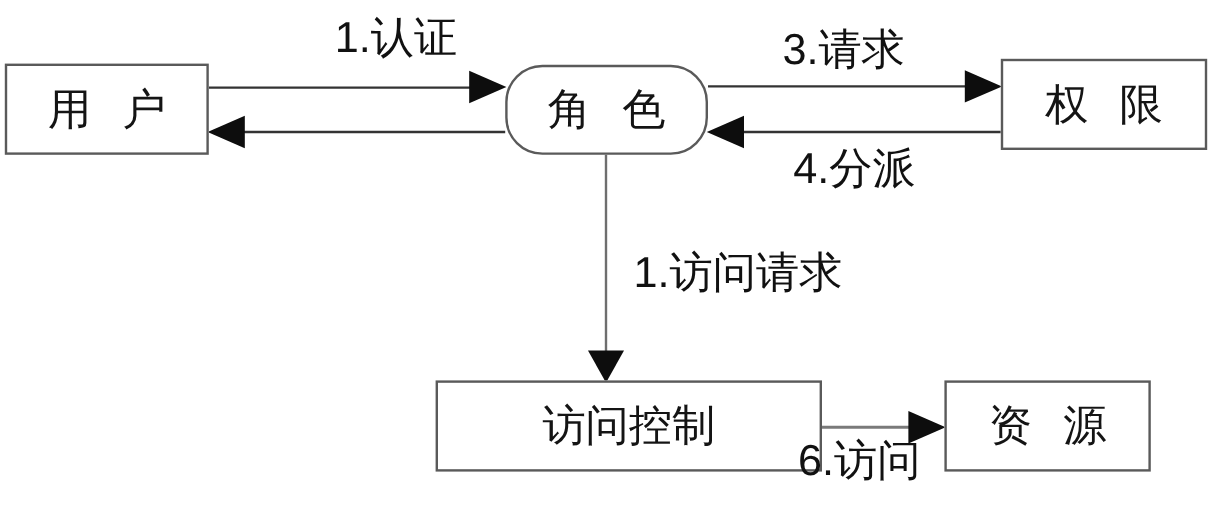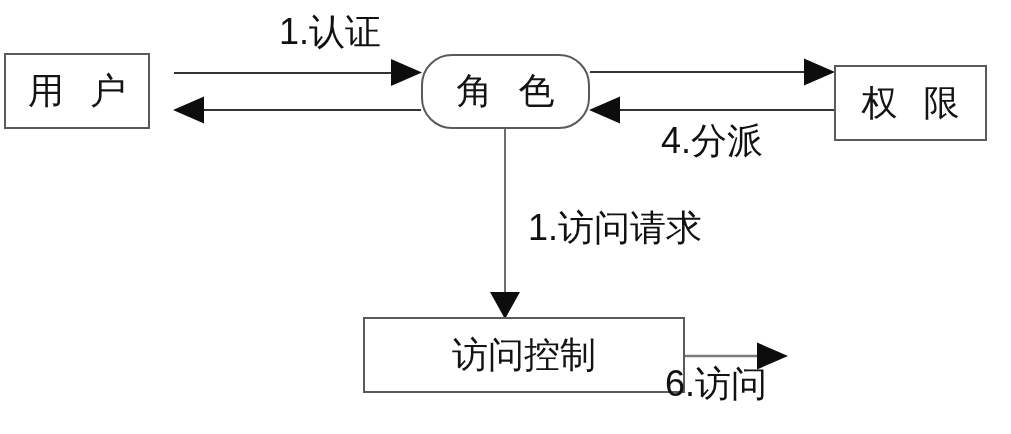--- a/index.html
+++ b/index.html
@@ -16,23 +16,23 @@
     border:2px solid #5a5a5a;
     background:#ffffff;
     display:flex;align-items:center;justify-content:center;
     font-size:36px;
     font-weight:500;
     color:#141414;
     word-spacing:16px;
     white-space:nowrap;
     z-index:2;
   }
-  #node-user{left:4px;top:53px;width:146px;height:76px;}
+  #node-user{left:4px;top:53px;width:170px;height:76px;}
   #node-role{left:421px;top:54px;width:169px;height:75px;border-radius:31px;}
-  #node-permission{left:834px;top:65px;width:153px;height:76px;}
+  #node-permission{left:834px;top:49px;width:172px;height:76px;}
   #node-access-control{left:363px;top:317px;width:322px;height:76px;}
   #node-resource{left:787px;top:317px;width:172px;height:76px;}
   .edge-label{
     position:absolute;
     transform:translate(-50%,-50%);
     font-size:36px;
     font-weight:500;
     color:#111111;
     white-space:nowrap;
     z-index:3;
@@ -80,19 +80,21 @@
     <g>
       <line x1="645" y1="356" x2="759" y2="356" stroke="#7a7a7a" stroke-width="2.5"></line>
       <polygon points="757,342.5 757,369.5 788,356" fill="#0d0d0d"></polygon>
     </g>
   </svg>
 
   <div class="node" id="node-user">用 户</div>
   <div class="node" id="node-role">角 色</div>
   <div class="node" id="node-permission">权 限</div>
   <div class="node" id="node-access-control">访问控制</div>
+  <div class="node" id="node-resource">资 源</div>
 
   <div class="edge-label" id="label-1">1.认证</div>
+  <div class="edge-label" id="label-3">3.请求</div>
   <div class="edge-label" id="label-4">4.分派</div>
   <div class="edge-label" id="label-5">1.访问请求</div>
   <div class="edge-label" id="label-6">6.访问</div>
 
 </div>
 
 </body></html>

